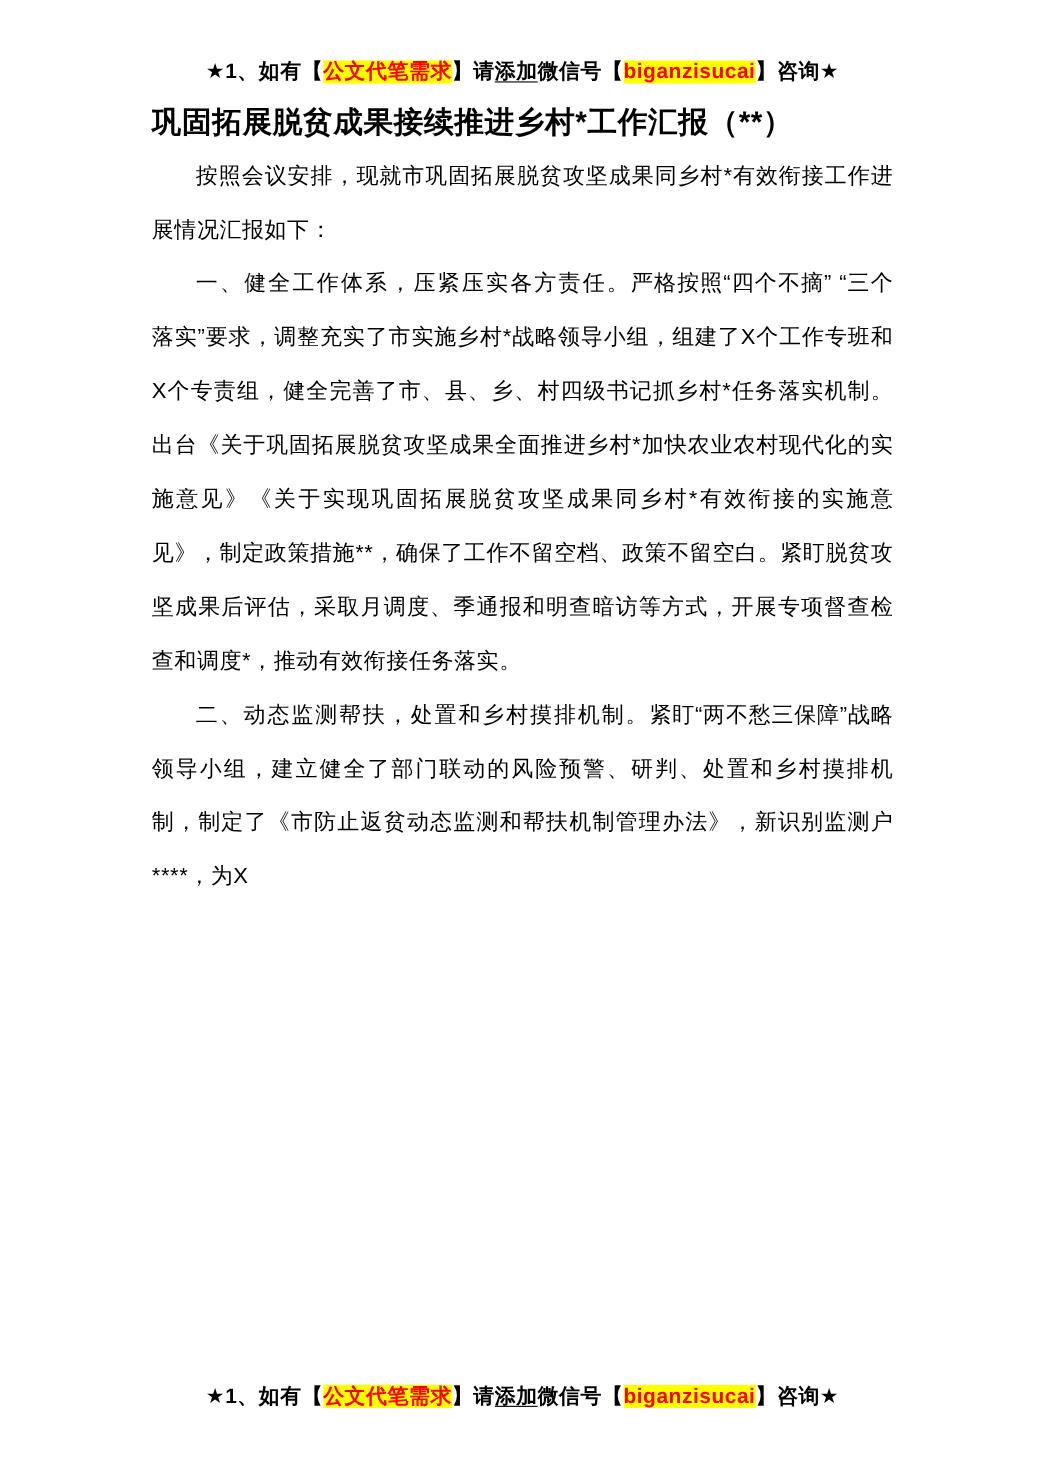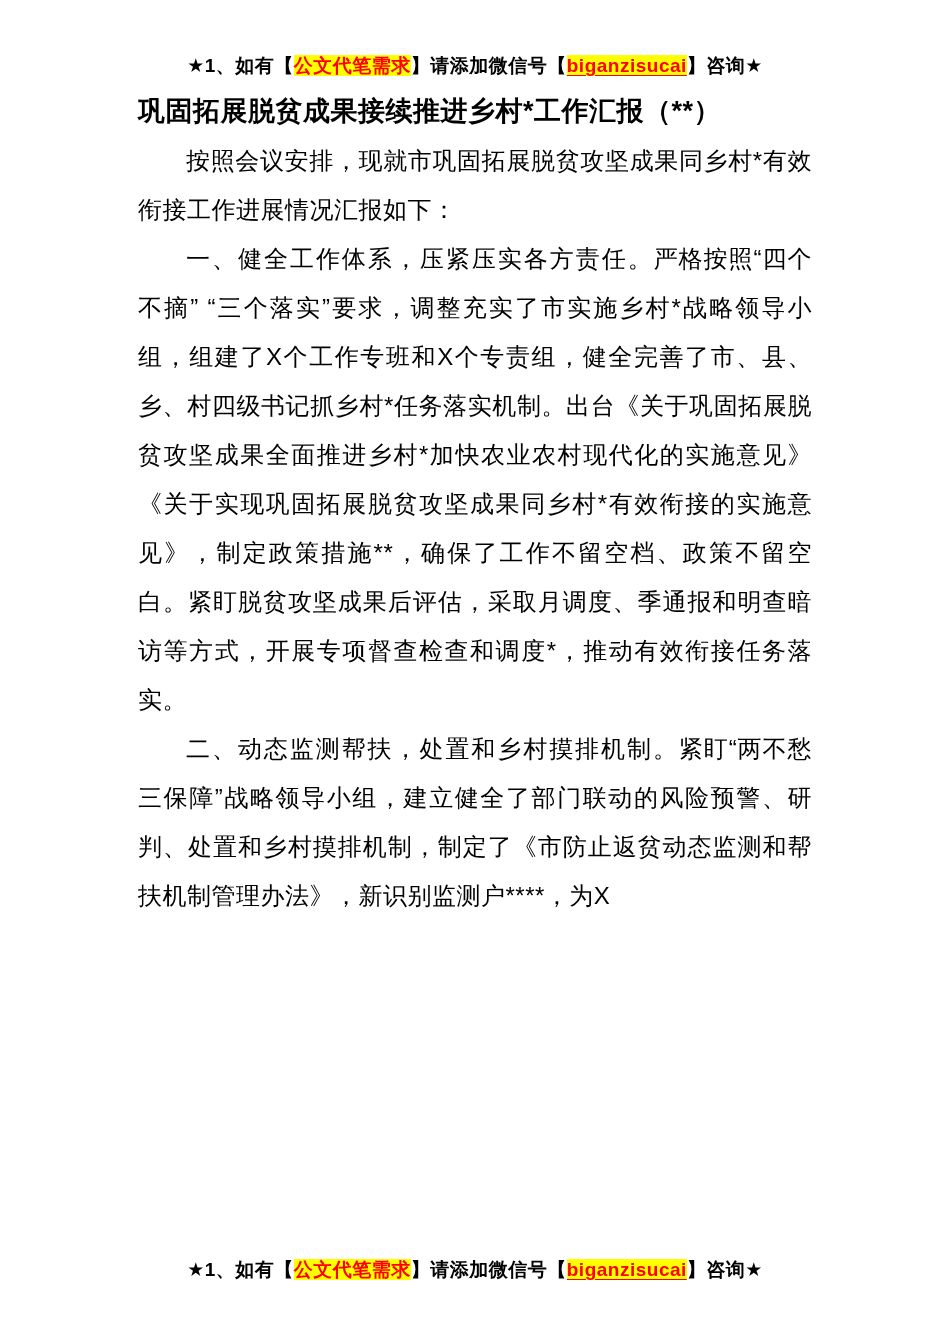--- a/index.html
+++ b/index.html
@@ -23,38 +23,38 @@
     line-height: 37px;
     white-space: nowrap;
     letter-spacing: 0.5px;
   }
   .promo .hl {
     background: #ffff00;
     color: #ff0000;
     text-align: center;
   }
   .promo .u-black {
+    text-decoration: underline;
     text-decoration-color: #000000;
     text-underline-offset: 3px;
   }
   .promo .u-red {
-    text-decoration: underline;
     text-decoration-color: #ff0000;
     text-underline-offset: 3px;
   }
   .promo-footer { margin-top: auto; }
   .doc-title {
     font-size: 27px;
     font-weight: bold;
     margin: 3px 0 0 0;
     line-height: 49px;
     letter-spacing: 0.5px;
   }
   .para {
-    font-size: 24px;
+    font-size: 20px;
     line-height: 49px;
     margin: 0;
     text-align: justify;
     text-indent: 2em;
     letter-spacing: 0.5px;
   }
   .para .lead {
     font-weight: normal;
     letter-spacing: 1.5px;
   }

